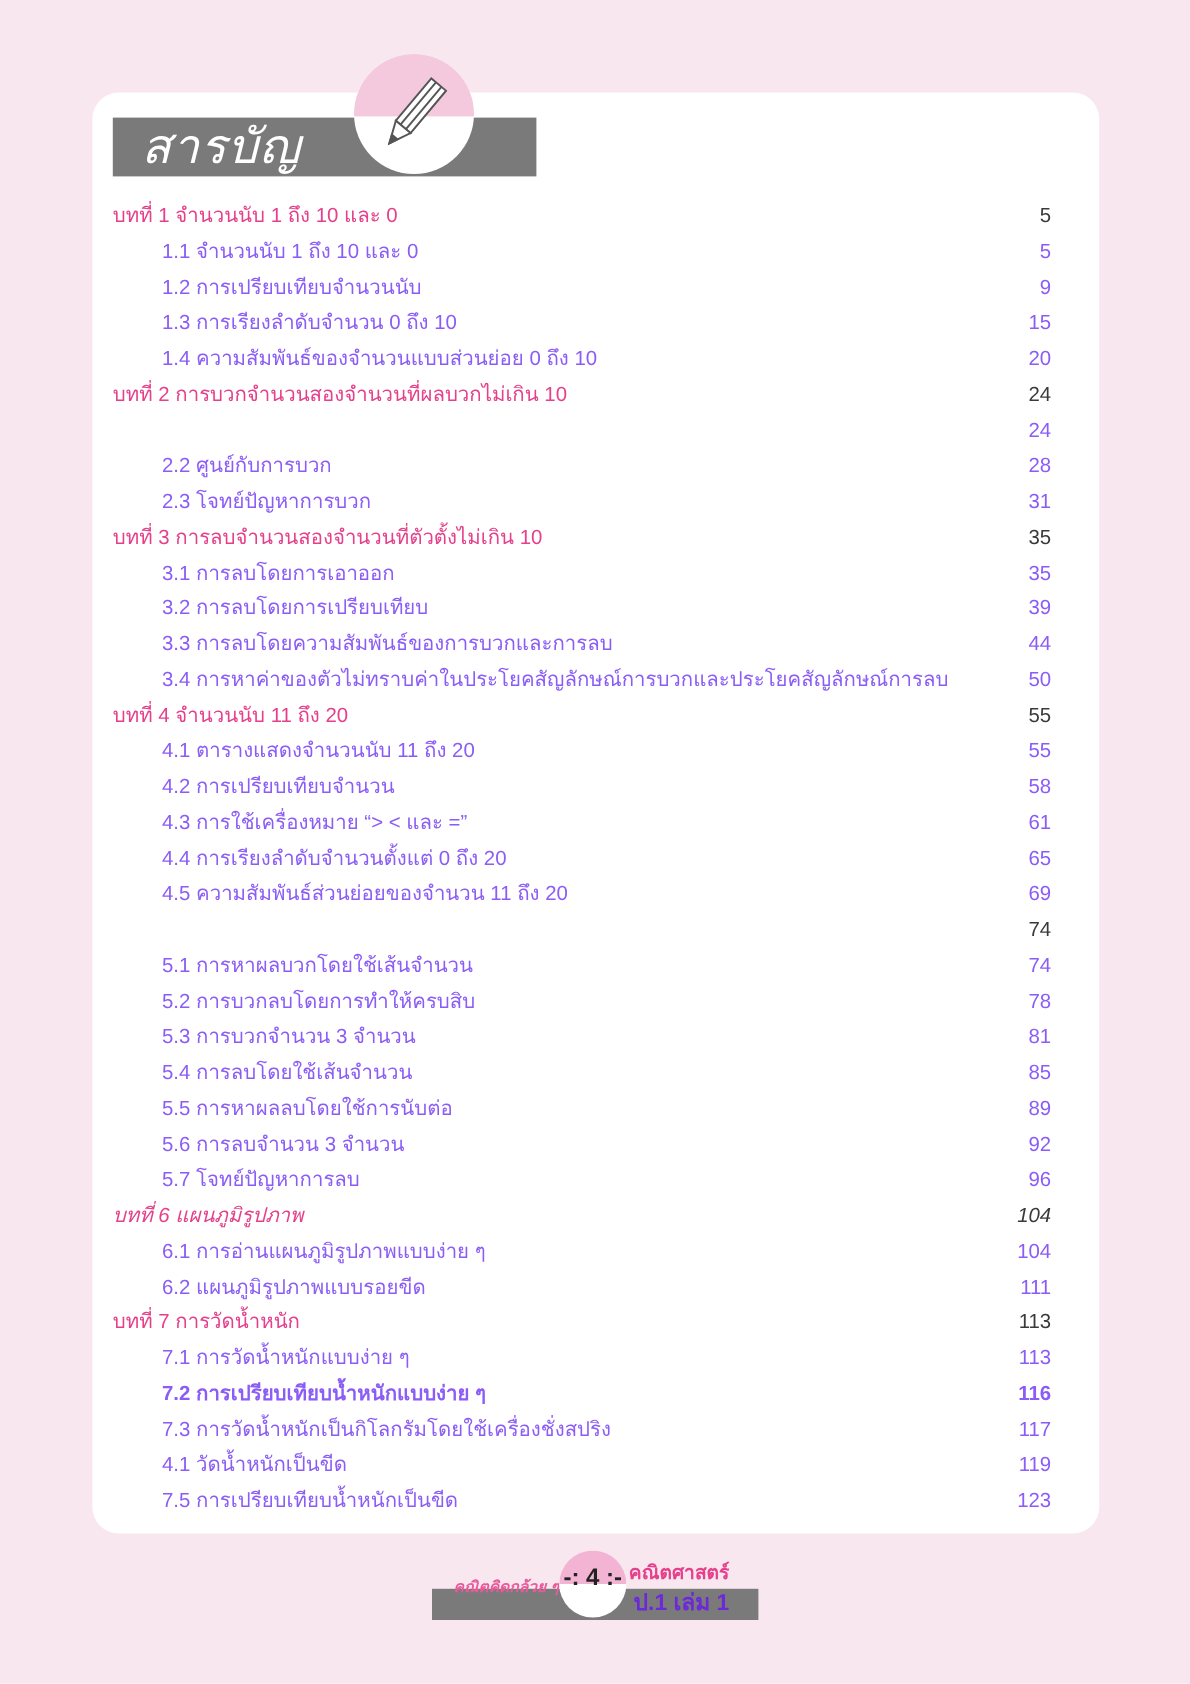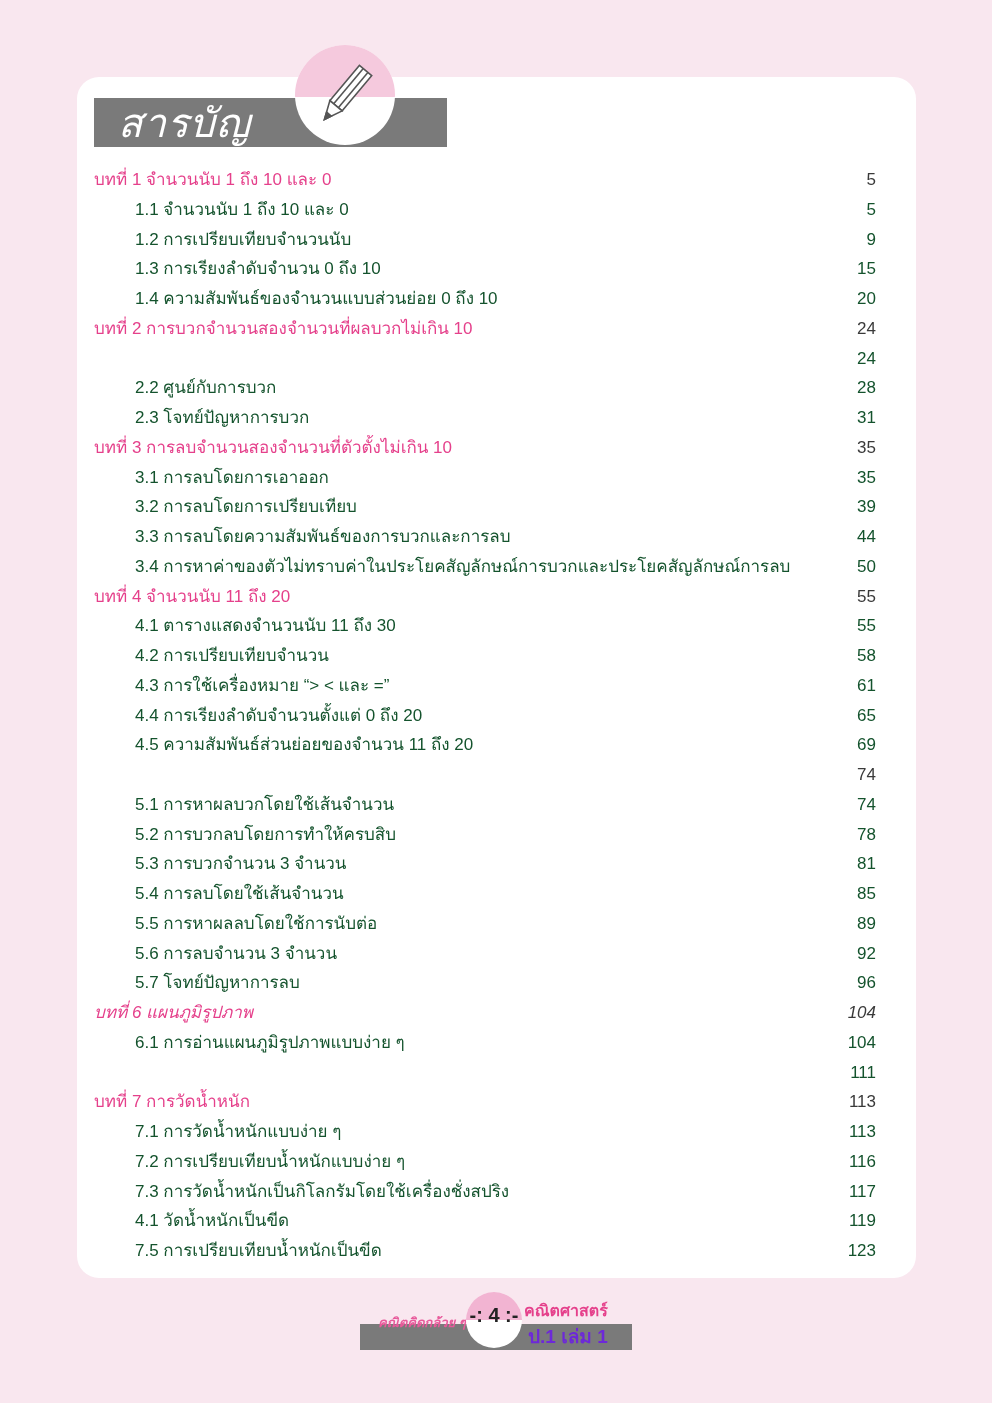--- a/index.html
+++ b/index.html
@@ -4,21 +4,21 @@
 <style>
   html,body{margin:0;padding:0;}
   body{width:992px;height:1403px;background:#f9e7ef;position:relative;overflow:hidden;font-family:"Liberation Sans","DejaVu Sans",sans-serif;}
   .card{position:absolute;left:77px;top:77px;width:839px;height:1201px;background:#ffffff;border-radius:22px;}
   .title-bar{position:absolute;left:94px;top:98px;width:353px;height:49px;background:#7a7a7a;}
   .title-text{position:absolute;left:118px;top:100px;font-size:40px;color:#ffffff;font-family:"DejaVu Serif",serif;font-style:italic;letter-spacing:1px;line-height:46px;}
   .title-circle{position:absolute;left:295px;top:45px;width:100px;height:100px;border-radius:50%;overflow:hidden;background:#ffffff;}
   .title-circle .top{position:absolute;left:0;top:0;width:100%;height:52px;background:#f5c9dd;}
   .title-circle svg{position:absolute;left:0;top:0;}
   .toc{position:absolute;left:0;top:0;}
-  .row{position:absolute;left:94px;width:782px;height:28px;font-size:17px;line-height:28px;color:#14532d;}
+  .row{position:absolute;left:94px;width:782px;height:28px;font-size:17px;line-height:28px;color:#8b5cf6;}
   .row .label{position:absolute;left:0;top:0;white-space:nowrap;}
   .row.sub .label{left:41px;}
   .row .page{position:absolute;right:0;top:0;text-align:right;}
   .row.chapter{color:#e5408b;}
   .row.chapter .page{color:#3a3a3a;}
   .footer-bar{position:absolute;left:360px;top:1324px;width:272px;height:26px;background:#7a7a7a;}
   .footer-circle{position:absolute;left:466px;top:1292px;width:56px;height:56px;border-radius:50%;overflow:hidden;background:#ffffff;}
   .footer-circle .top{position:absolute;left:0;top:0;width:100%;height:28px;background:#f2b4d2;}
   .footer-num{position:absolute;left:466px;top:1302px;width:56px;text-align:center;font-size:20px;font-weight:bold;color:#222;line-height:26px;}
   .footer-left{position:absolute;left:378px;top:1312px;font-size:13px;font-style:italic;font-weight:bold;color:#e85a9b;white-space:nowrap;}
@@ -99,21 +99,21 @@
     </div>
     <div class="row sub" style="top: 552.75px;">
       <span class="label">3.4 การหาค่าของตัวไม่ทราบค่าในประโยคสัญลักษณ์การบวกและประโยคสัญลักษณ์การลบ</span>
       <span class="page">50</span>
     </div>
     <div class="row chapter" style="top: 582.5px;">
       <span class="label">บทที่ 4 จำนวนนับ 11 ถึง 20</span>
       <span class="page">55</span>
     </div>
     <div class="row sub" style="top: 612.25px;">
-      <span class="label">4.1 ตารางแสดงจำนวนนับ 11 ถึง 30</span>
+      <span class="label">4.1 ตารางแสดงจำนวนนับ 11 ถึง 20</span>
       <span class="page">55</span>
     </div>
     <div class="row sub" style="top: 642px;">
       <span class="label">4.2 การเปรียบเทียบจำนวน</span>
       <span class="page">58</span>
     </div>
     <div class="row sub" style="top: 671.75px;">
       <span class="label">4.3 การใช้เครื่องหมาย “&gt; &lt; และ =”</span>
       <span class="page">61</span>
     </div>
@@ -158,31 +158,32 @@
     </div>
     <div class="row chapter" style="top: 999px; font-style: italic;">
       <span class="label">บทที่ 6 แผนภูมิรูปภาพ</span>
       <span class="page">104</span>
     </div>
     <div class="row sub" style="top: 1028.75px;">
       <span class="label">6.1 การอ่านแผนภูมิรูปภาพแบบง่าย ๆ</span>
       <span class="page">104</span>
     </div>
     <div class="row sub" style="top: 1058.5px;">
+      <span class="label">6.2 แผนภูมิรูปภาพแบบรอยขีด</span>
       <span class="page">111</span>
     </div>
     <div class="row chapter" style="top: 1088.25px;">
       <span class="label">บทที่ 7 การวัดน้ำหนัก</span>
       <span class="page">113</span>
     </div>
     <div class="row sub" style="top: 1118px;">
       <span class="label">7.1 การวัดน้ำหนักแบบง่าย ๆ</span>
       <span class="page">113</span>
     </div>
-    <div class="row sub" style="top: 1147.75px;">
+    <div class="row sub" style="top: 1147.75px; font-weight: bold;">
       <span class="label">7.2 การเปรียบเทียบน้ำหนักแบบง่าย ๆ</span>
       <span class="page">116</span>
     </div>
     <div class="row sub" style="top: 1177.5px;">
       <span class="label">7.3 การวัดน้ำหนักเป็นกิโลกรัมโดยใช้เครื่องชั่งสปริง</span>
       <span class="page">117</span>
     </div>
     <div class="row sub" style="top: 1207.25px;">
       <span class="label">4.1 วัดน้ำหนักเป็นขีด</span>
       <span class="page">119</span>

